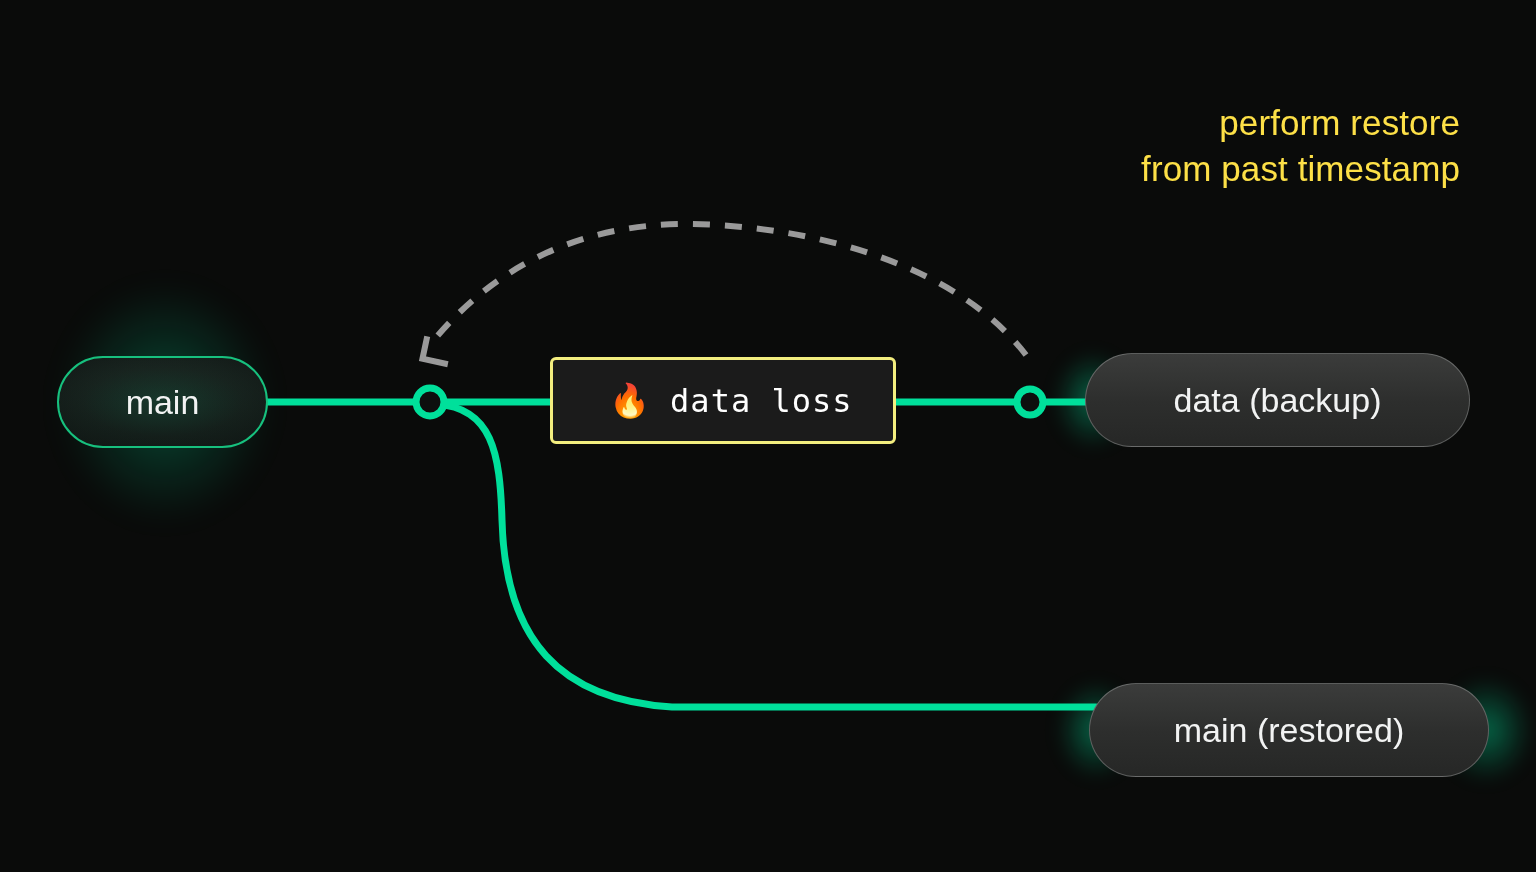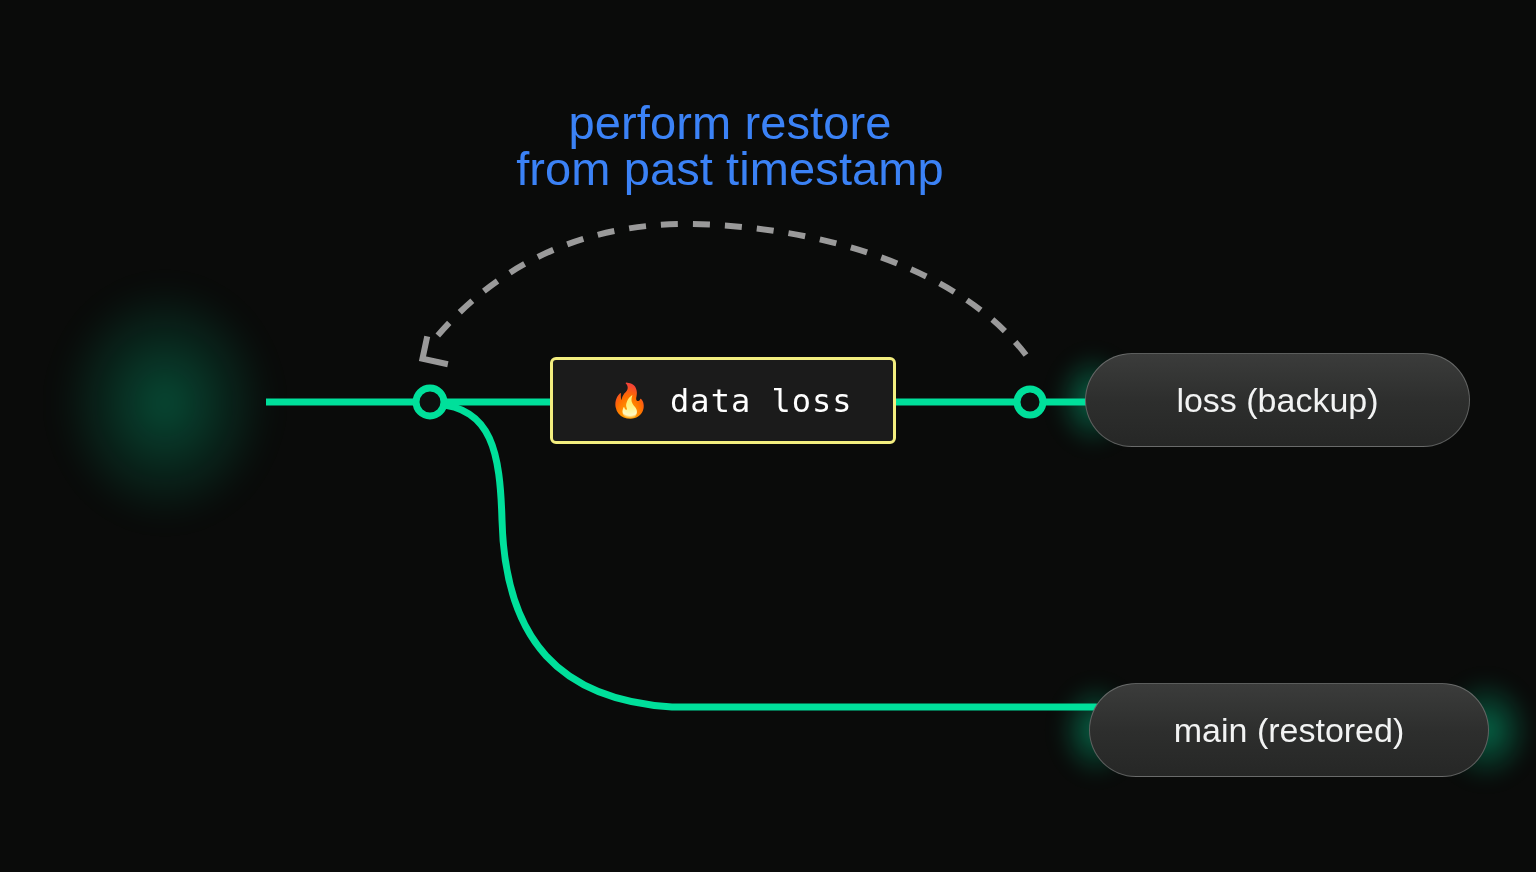--- a/index.html
+++ b/index.html
@@ -27,23 +27,23 @@
     width: 1536px;
     height: 872px;
   }
 
   
   .caption {
     position: absolute;
     left: 0;
     top: 100px;
     width: 1460px;
-    text-align: center;
-    color: #3b82f6;
-    font-size: 47px;
+    text-align: right;
+    color: #fde047;
+    font-size: 35px;
     line-height: 46px;
     font-family: "Liberation Sans", sans-serif;
     letter-spacing: 0.1px;
     white-space: pre-line;
   }
 
   
   .node {
     position: absolute;
     display: flex;
@@ -183,27 +183,30 @@
     <circle cx="1030" cy="402" r="13" fill="#0d0f0e" stroke="#00e09b" stroke-width="7"></circle>
 
     <path d="M 1026 355 C 960 268 820 226 690 224 C 570 223 486 275 429 346" stroke="#9a9a9a" stroke-width="6" fill="none" stroke-dasharray="17 15" stroke-linecap="butt"></path>
 
     <path d="M 424 337 L 424 360 L 450 360" stroke="#9a9a9a" stroke-width="6" fill="none" stroke-linecap="butt" stroke-linejoin="miter" transform="rotate(12 429 352)"></path>
   </svg>
 
   <div class="caption">perform restore
 from past timestamp</div>
 
+  <div class="node node--main">
+    <span class="node-label">main</span>
+  </div>
 
   <div class="danger-box">
     <span class="danger-emoji">🔥</span>
     <span class="danger-text">data loss</span>
   </div>
 
   <div class="node node--grey node--backup">
-    <span class="node-label">loss (backup)</span>
+    <span class="node-label">data (backup)</span>
   </div>
 
   <div class="node node--grey node--restored">
     <span class="node-label">main (restored)</span>
   </div>
 
 </div>
 
 </body></html>

